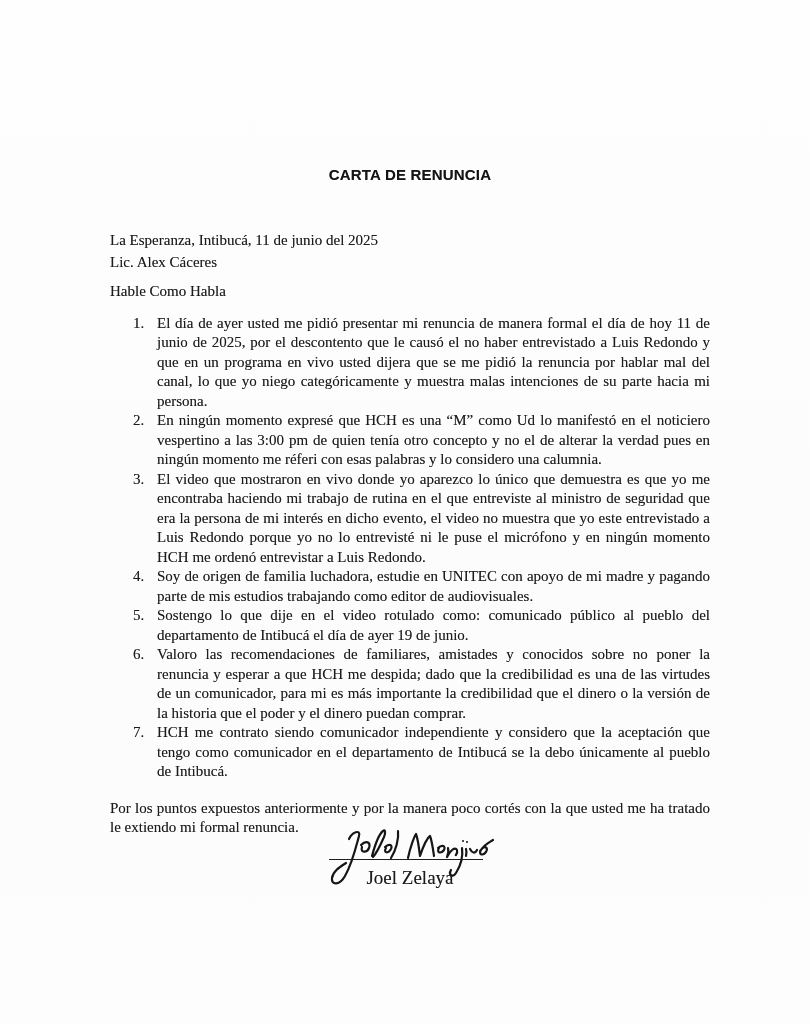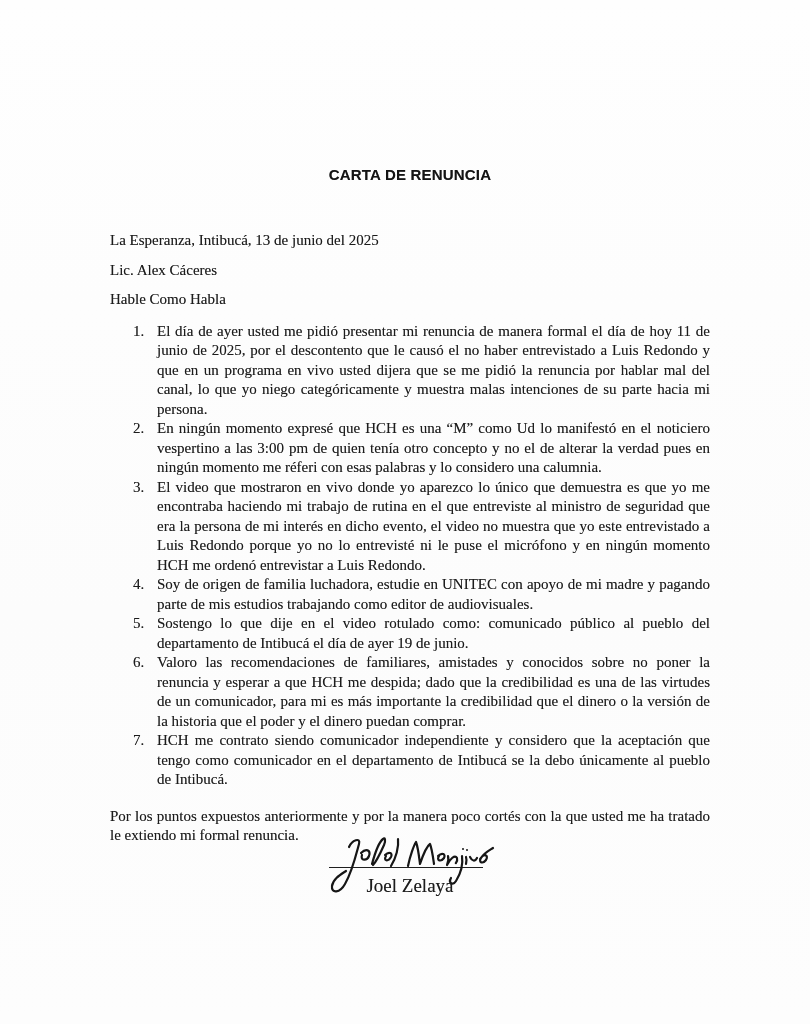--- a/index.html
+++ b/index.html
@@ -26,21 +26,21 @@
     margin: 0;
     text-align: center;
     font-family: "Liberation Sans", sans-serif;
     font-weight: 700;
     font-size: 15px;
     line-height: 22px;
     letter-spacing: 0.2px;
     color: #141414;
   }
   .dateline   { margin: 45px 0 0; }
-  .recipient  { margin: 10px 0 0; }
+  .recipient  { margin: 2px 0 0; }
   .org        { margin: 10px 0 0; }
   .intro      { margin: 33px 0 0; }
   ol.reasons {
     margin: 12px 0 12px;
     padding: 0 0 0 47px;
     list-style: none;
     counter-reset: reason;
   }
   ol.reasons li {
     position: relative;
@@ -88,21 +88,21 @@
     font-size: 19px;
   }
 </style>
 </head>
 <body>
 
 <div class="scan-page">
 
   <h1 class="letter-title">CARTA DE RENUNCIA</h1>
 
-  <p class="dateline">La Esperanza, Intibucá, 13 de junio del 2025</p>
+  <p class="dateline">La Esperanza, Intibucá, 11 de junio del 2025</p>
   <p class="recipient">Lic. Alex Cáceres</p>
   <p class="org">Hable Como Habla</p>
 
 
   <ol class="reasons">
     <li>El día de ayer usted me pidió presentar mi renuncia de manera formal el día de hoy 11 de junio de 2025, por el descontento que le causó el no haber entrevistado a Luis Redondo y que en un programa en vivo usted dijera que se me pidió la renuncia por hablar mal del canal, lo que yo niego categóricamente y muestra malas intenciones de su parte hacia mi persona.</li>
     <li>En ningún momento expresé que HCH es una “M” como Ud lo manifestó en el noticiero vespertino a las 3:00 pm de quien tenía otro concepto y no el de alterar la verdad pues en ningún momento me réferi con esas palabras y lo considero una calumnia.</li>
     <li>El video que mostraron en vivo donde yo aparezco lo único que demuestra es que yo me encontraba haciendo mi trabajo de rutina en el que entreviste al ministro de seguridad que era la persona de mi interés en dicho evento, el video no muestra que yo este entrevistado a Luis Redondo porque yo no lo entrevisté ni le puse el micrófono y en ningún momento HCH me ordenó entrevistar a Luis Redondo.</li>
     <li>Soy de origen de familia luchadora, estudie en UNITEC con apoyo de mi madre y pagando parte de mis estudios trabajando como editor de audiovisuales.</li>
     <li>Sostengo lo que dije en el video rotulado como: comunicado público al pueblo del departamento de Intibucá el día de ayer 19 de junio.</li>

